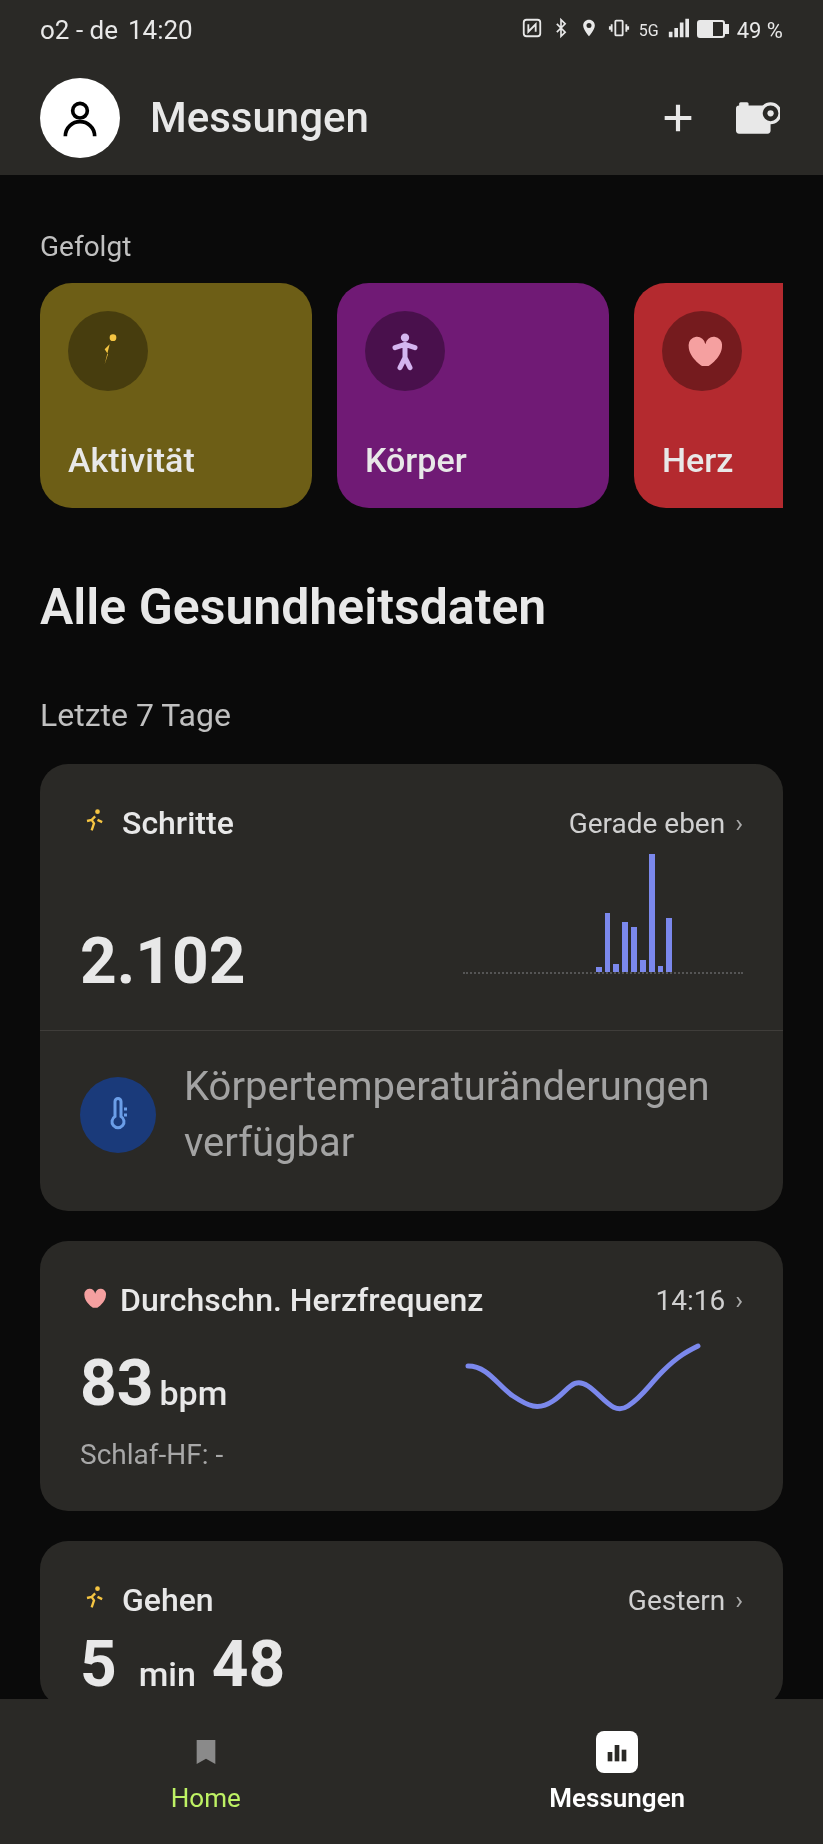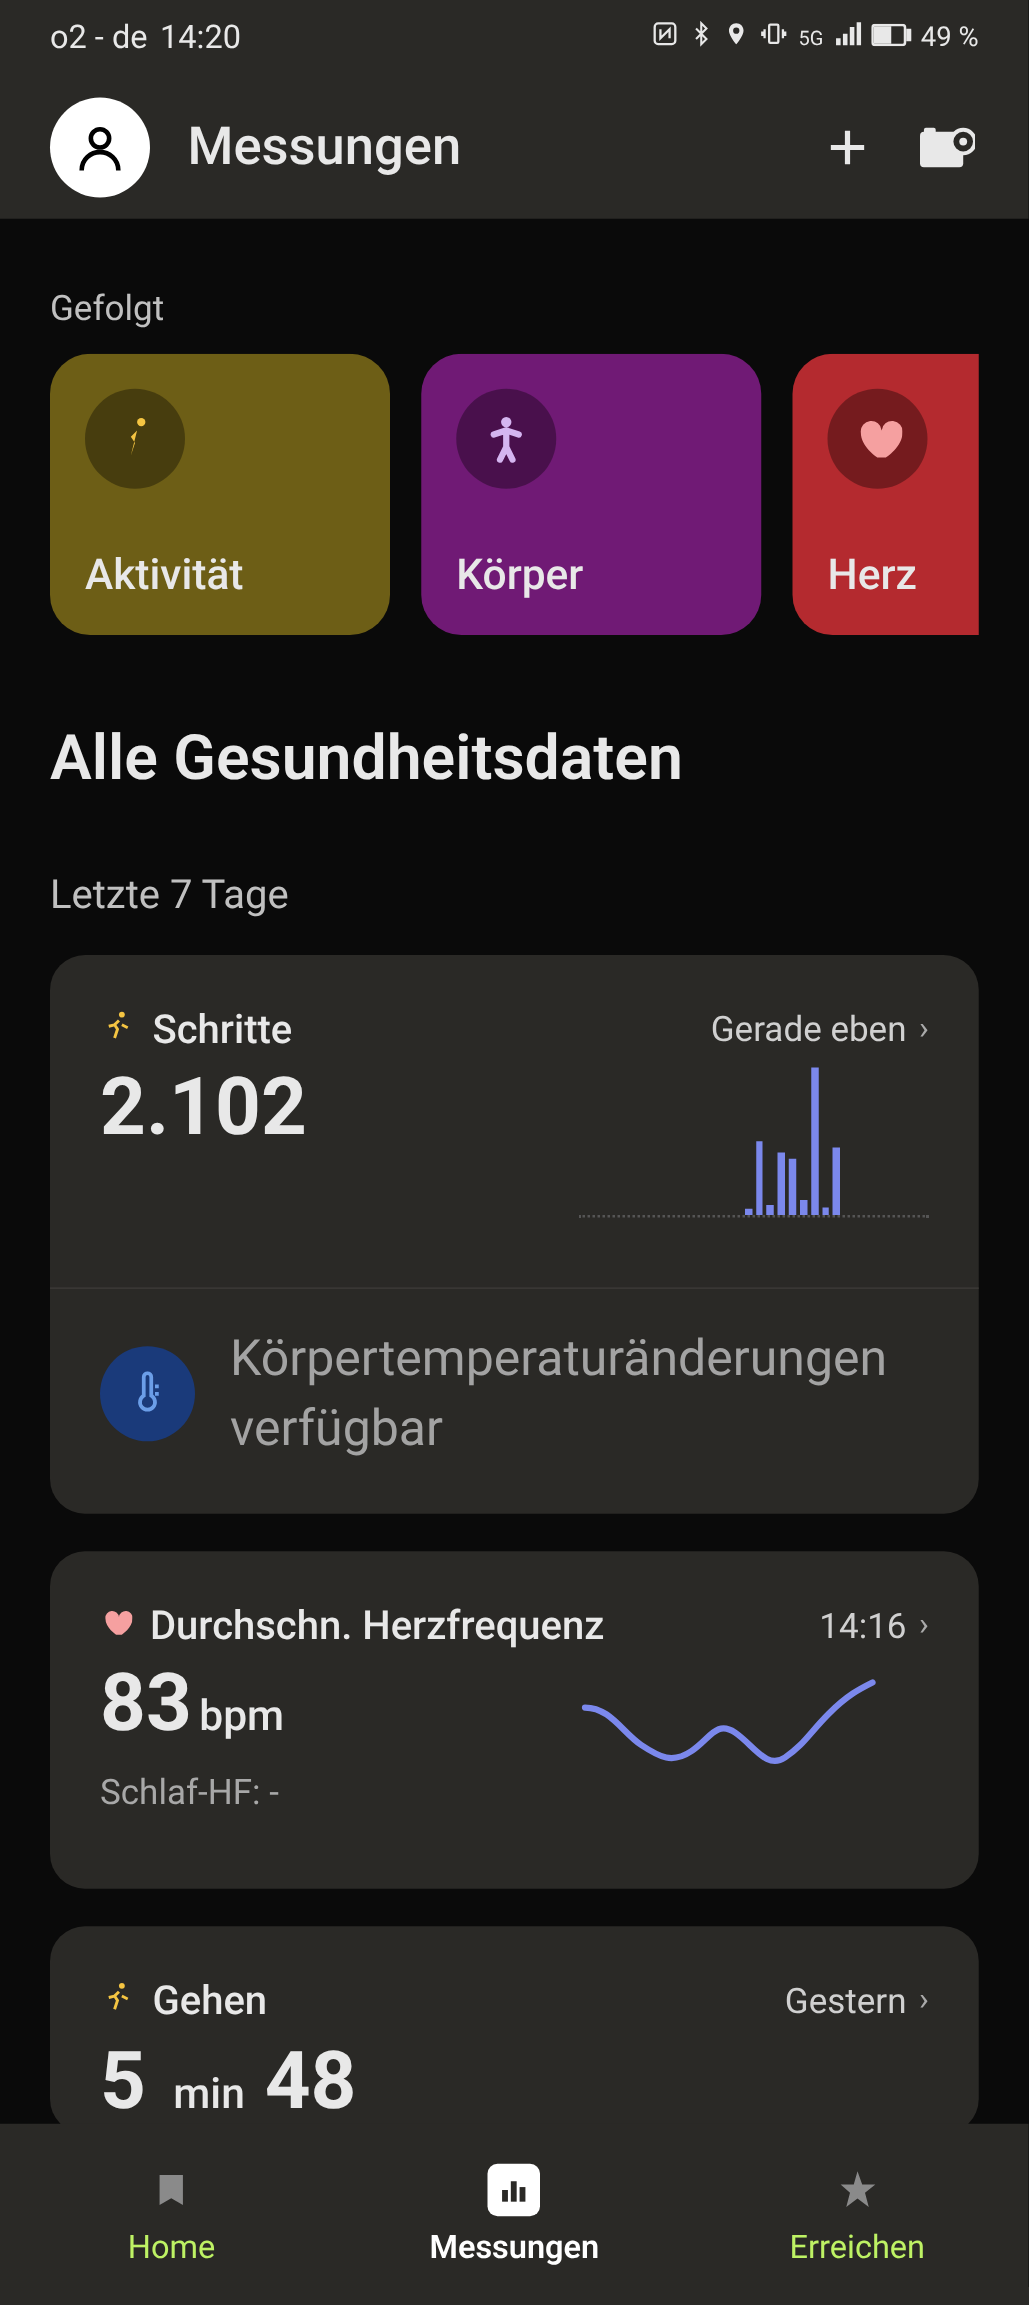--- a/index.html
+++ b/index.html
@@ -82,21 +82,21 @@
 .card {
   background: #2a2926;
   border-radius: 28px;
   margin-top: 30px;
   padding: 40px;
 }
 .card-header { display: flex; align-items: center; justify-content: space-between; margin-bottom: 8px; }
 .card-title-wrap { display: flex; align-items: center; gap: 14px; }
 .card-title { font-size: 32px; font-weight: 500; }
 .card-time { font-size: 28px; color: #d0d0d0; display: flex; align-items: center; gap: 10px; }
-.card-body { display: flex; justify-content: space-between; margin-top: 12px; gap: 40px; }
+.card-body { display: flex; justify-content: space-between; align-items: flex-end; margin-top: 12px; gap: 40px; }
 .card-value { font-size: 64px; font-weight: 700; line-height: 1; }
 .card-value .unit { font-size: 34px; font-weight: 500; margin-left: 6px; }
 .card-sub { font-size: 28px; color: #a8a8a8; margin-top: 22px; }
 
 .card-divider { height: 1px; background: #3f3d3a; margin: 36px -40px 28px -40px; }
 .card-notice { display: flex; align-items: center; gap: 28px; }
 .notice-icon {
   width: 76px; height: 76px;
   background: #1a3a7a;
   border-radius: 50%;
@@ -374,21 +374,13 @@
   <div class="nav-item active">
     <div class="nav-icon active-bg">
       <svg width="28" height="28" viewBox="0 0 24 24" fill="#2a2926">
           <rect x="4" y="12" width="4" height="8"></rect>
           <rect x="10" y="6" width="4" height="14"></rect>
           <rect x="16" y="10" width="4" height="10"></rect>
         </svg>
     </div>
     <span style="font-weight:600;">Messungen</span>
   </div>
-  <div class="nav-item">
-    <div class="nav-icon">
-      <svg width="36" height="36" viewBox="0 0 24 24" fill="#8a8a8a">
-          <path d="M12 2l2.5 7h7l-5.5 4.5 2 7.5-6-4.5-6 4.5 2-7.5L3 9h7z"></path>
-        </svg>
-    </div>
-    <span>Erreichen</span>
-  </div>
 </div>
 
 </body></html>

